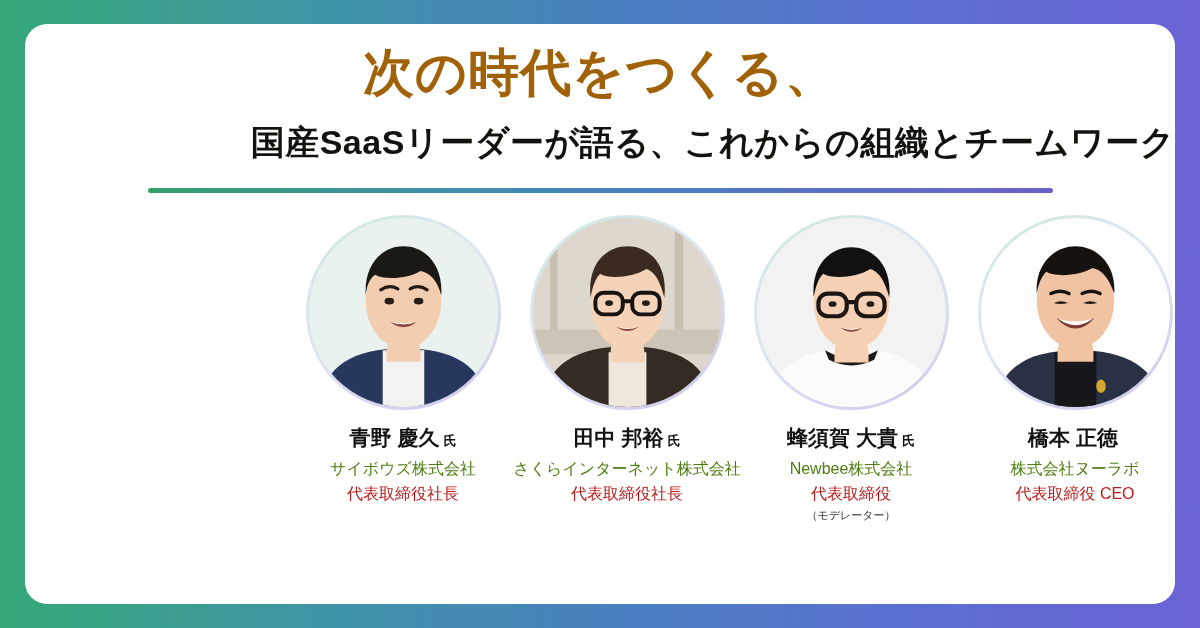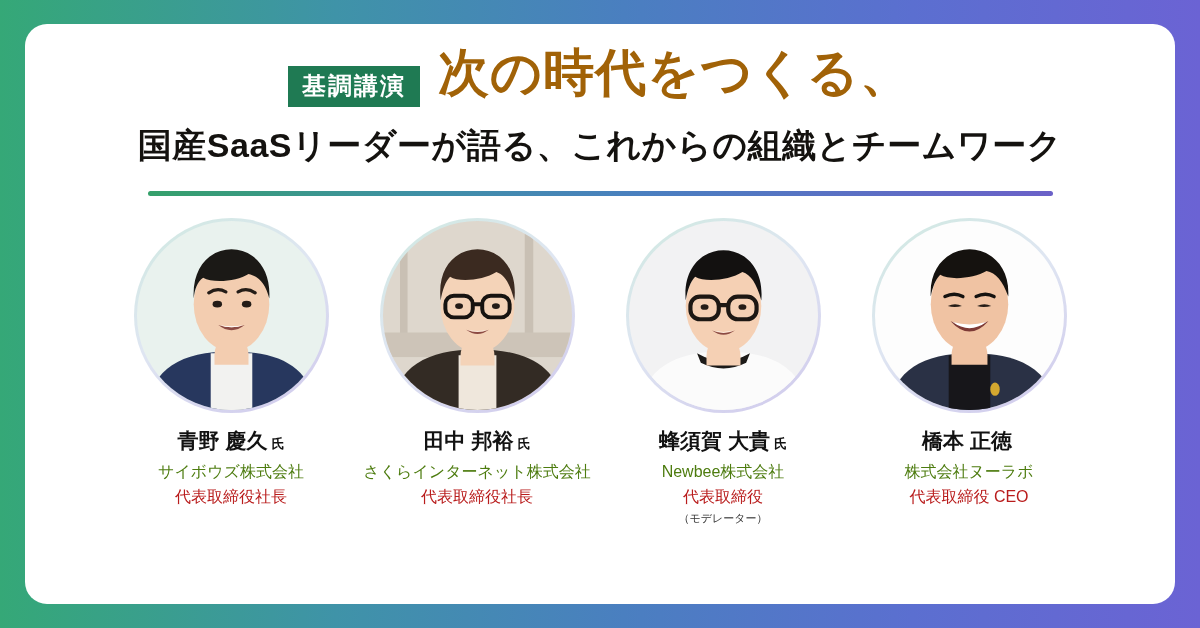--- a/index.html
+++ b/index.html
@@ -17,50 +17,49 @@
   .header { position:relative; width:100%; padding-top:18px; }
   .title-row { display:flex; align-items:flex-start; justify-content:center; gap:18px; }
   .badge {
     background:#1f7a53; color:#fff; font-weight:bold; font-size:24px;
     letter-spacing:2px; padding:8px 14px 9px; line-height:1; margin-top:24px;
     white-space:nowrap;
   }
   .title { font-size:51px; font-weight:bold; color:#a16207; line-height:1.22; letter-spacing:1px; }
   .title .l2 { display:block; text-align:center; }
   .subtitle {
-    text-align:center; font-size:34px; font-weight:bold; color:#14120f;
+    text-align:right; font-size:34px; font-weight:bold; color:#14120f;
     letter-spacing:0.5px; margin-top:16px;
   }
   .divider {
     width:905px; height:5px; margin:22px auto 0; border-radius:3px;
     background:linear-gradient(90deg,#35a06a 0%,#3f90a6 30%,#4a7fc0 55%,#6b61c8 100%);
   }
   
-  .speakers { display:flex; justify-content:center; gap:46px; margin-top:22px; }
+  .speakers { display:flex; justify-content:flex-end; gap:24px; margin-top:22px; }
   .speaker { width:200px; display:flex; flex-direction:column; align-items:center; }
   .avatar-wrap {
     width:195px; height:195px; border-radius:50%; padding:3px;
     background:linear-gradient(150deg,#cfe9e0 0%,#dfe6f2 45%,#cfc8ec 100%);
   }
   .avatar { width:100%; height:100%; border-radius:50%; overflow:hidden; position:relative; }
   .avatar svg { display:block; width:100%; height:100%; }
   .sp-name { margin-top:14px; font-size:21px; font-weight:bold; color:#121212; white-space:nowrap; }
   .sp-name .hon { font-size:13px; font-weight:bold; margin-left:4px; }
   .sp-company { margin-top:7px; font-size:16px; color:#4d7c0f; white-space:nowrap; }
   .sp-role { margin-top:4px; font-size:16px; color:#b91c1c; white-space:nowrap; }
   .sp-note { margin-top:3px; font-size:11px; color:#333; white-space:nowrap; }
 </style>
 </head>
 <body>
 
 <div class="card">
 
   <div class="header">
     <div class="title-row">
-      <span class="badge">基調講演</span>
       <h1 class="title">
         <span class="l1">次の時代をつくる、</span>
       </h1>
     </div>
     <div class="subtitle">国産SaaSリーダーが語る、これからの組織とチームワーク</div>
     <div class="divider"></div>
   </div>
 
   <div class="speakers">
 

